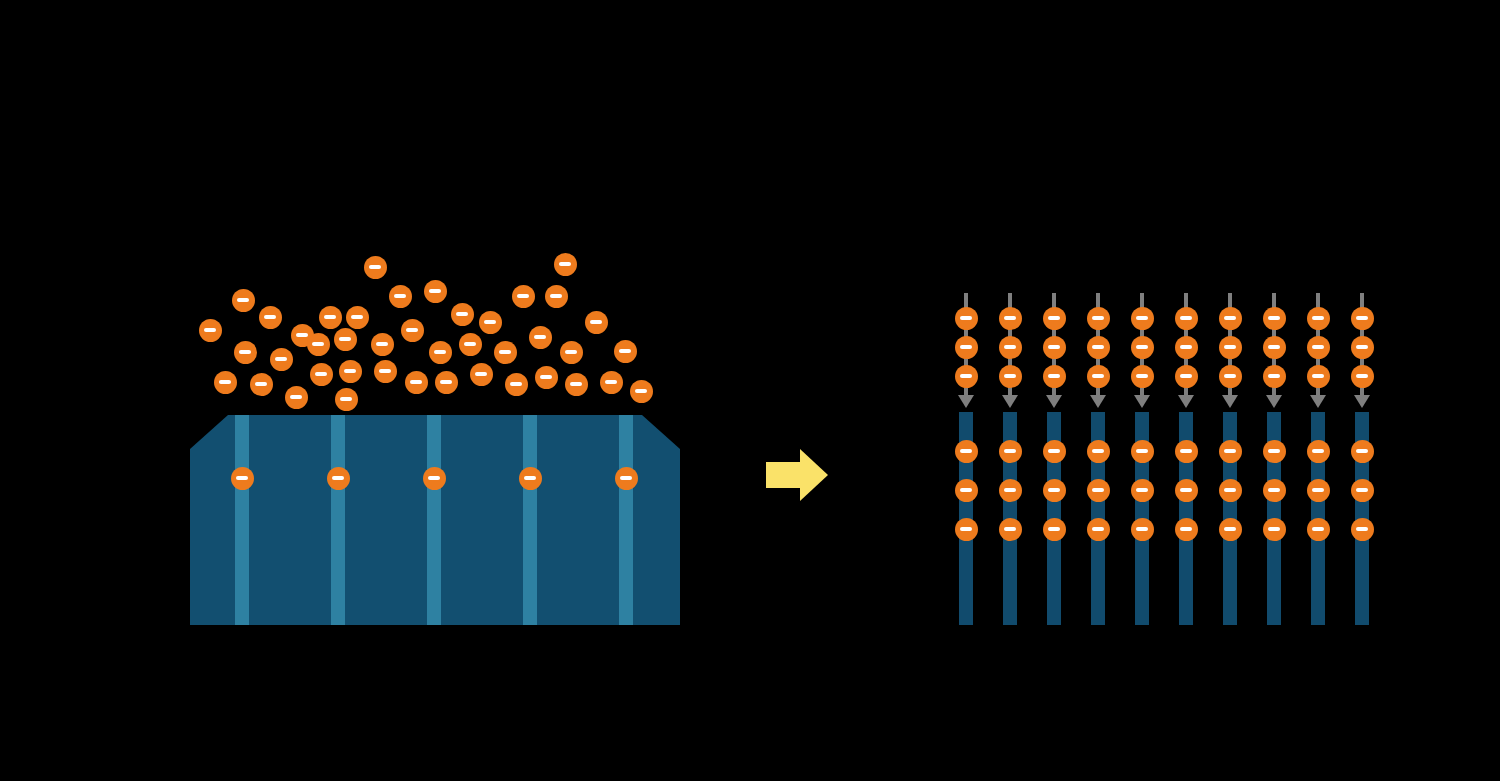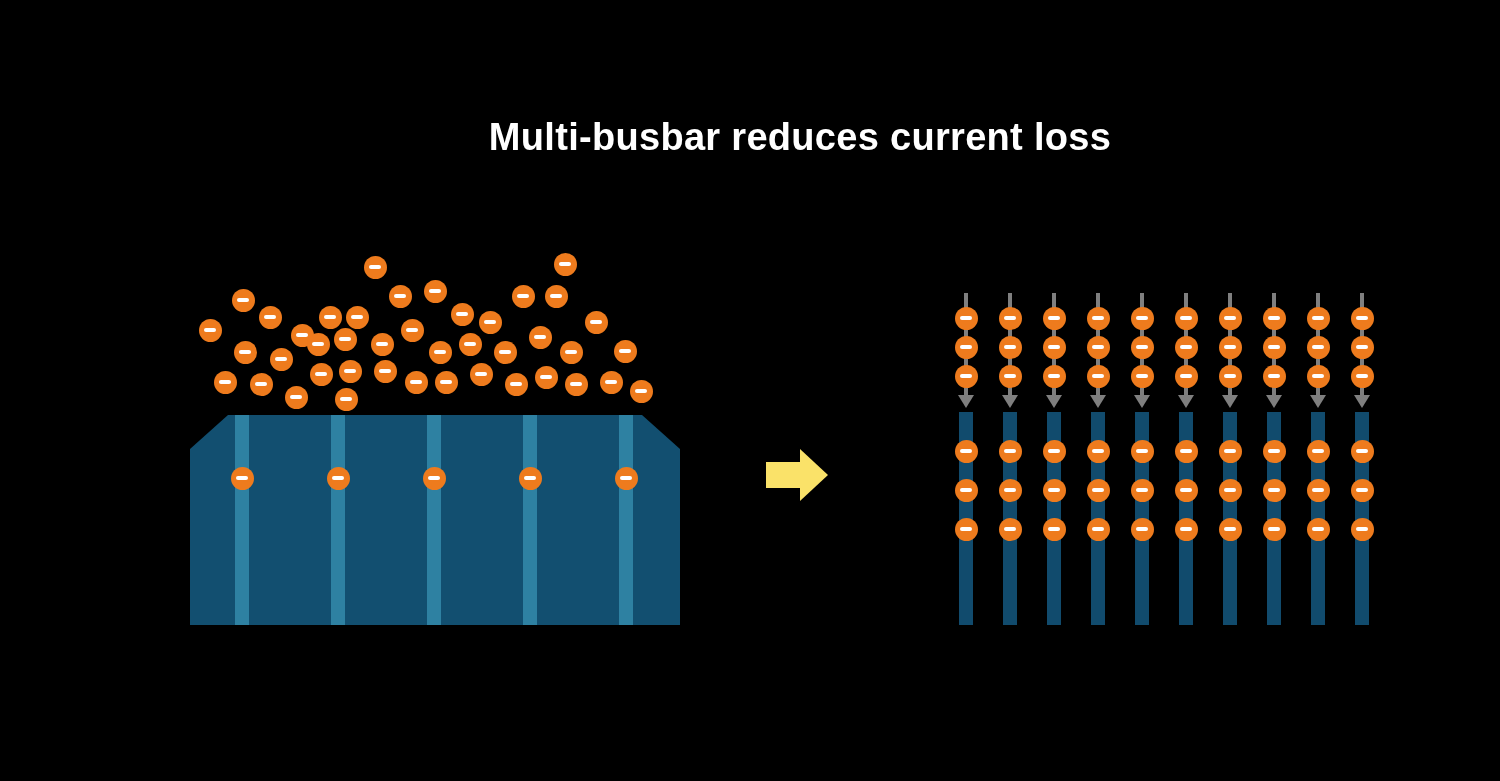--- a/index.html
+++ b/index.html
@@ -45,21 +45,20 @@
     position: absolute; width: 0; height: 0;
     border-left: 8px solid transparent;
     border-right: 8px solid transparent;
     border-top: 13px solid var(--flow);
   }
 </style>
 </head>
 <body>
 
 <div class="stage">
-  <h1 class="title">Multi-busbar reduces current loss</h1>
 
   <div class="cell" style="left: 190px; top: 415px; width: 490px; height: 210px; clip-path: polygon(38px 0px, calc(100% - 38px) 0px, 100% 34px, 100% 100%, 0px 100%, 0px 34px);">
       <div class="busbar" style="left: 45px; width: 14px;"></div>
       <div class="busbar" style="left: 141px; width: 14px;"></div>
       <div class="busbar" style="left: 237px; width: 14px;"></div>
       <div class="busbar" style="left: 333px; width: 14px;"></div>
       <div class="busbar" style="left: 429px; width: 14px;"></div>
     </div>
 
   <div class="arrow-right" style="left: 766px; top: 449px; width: 62px; height: 52px;">

